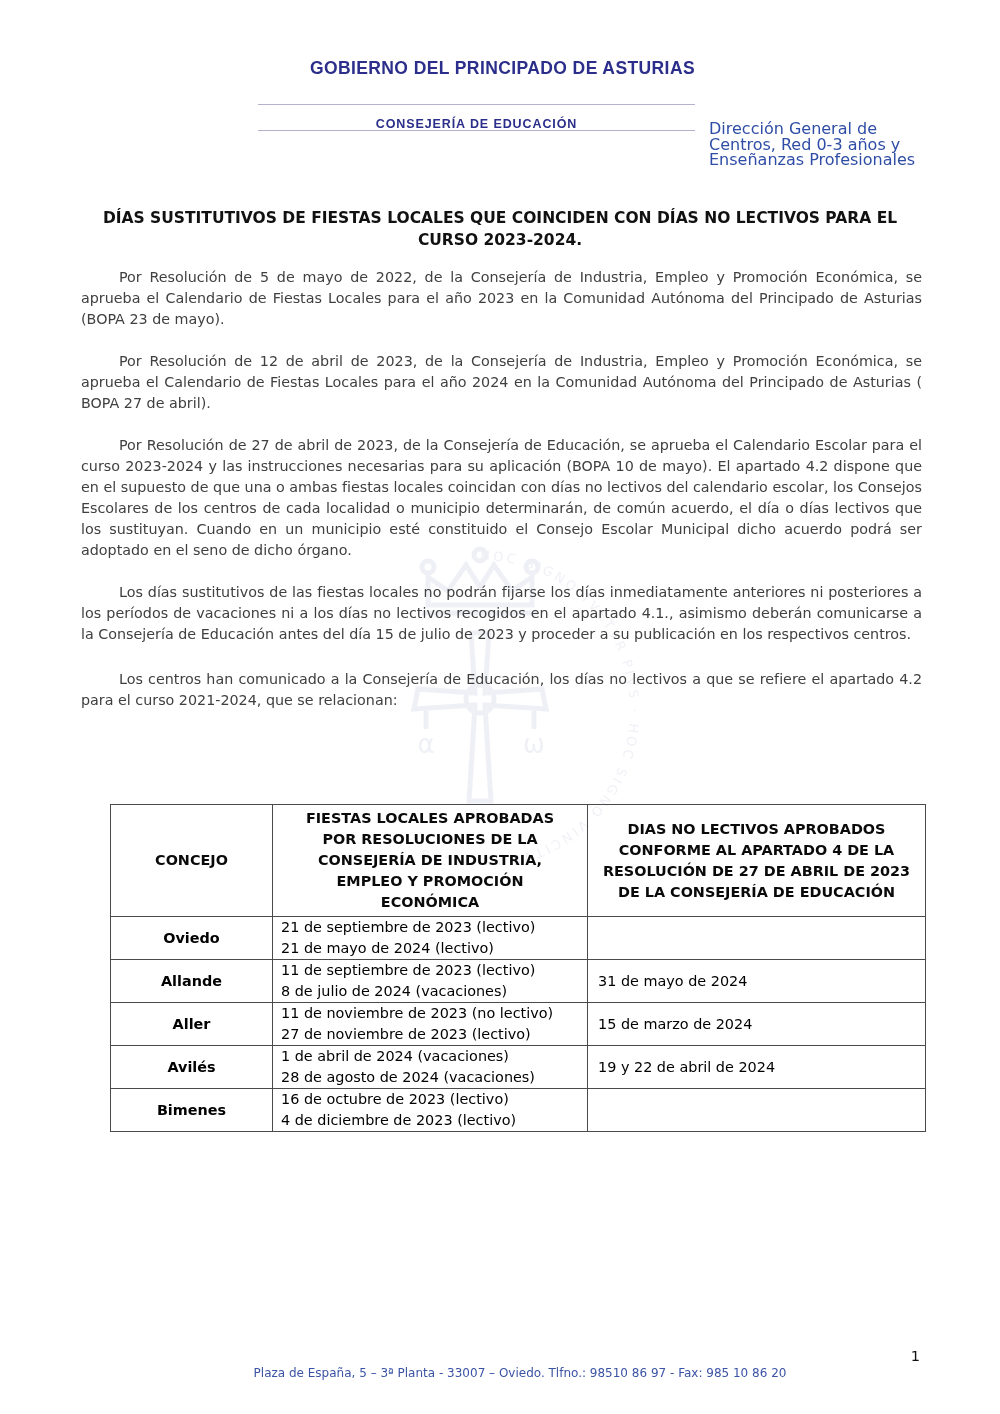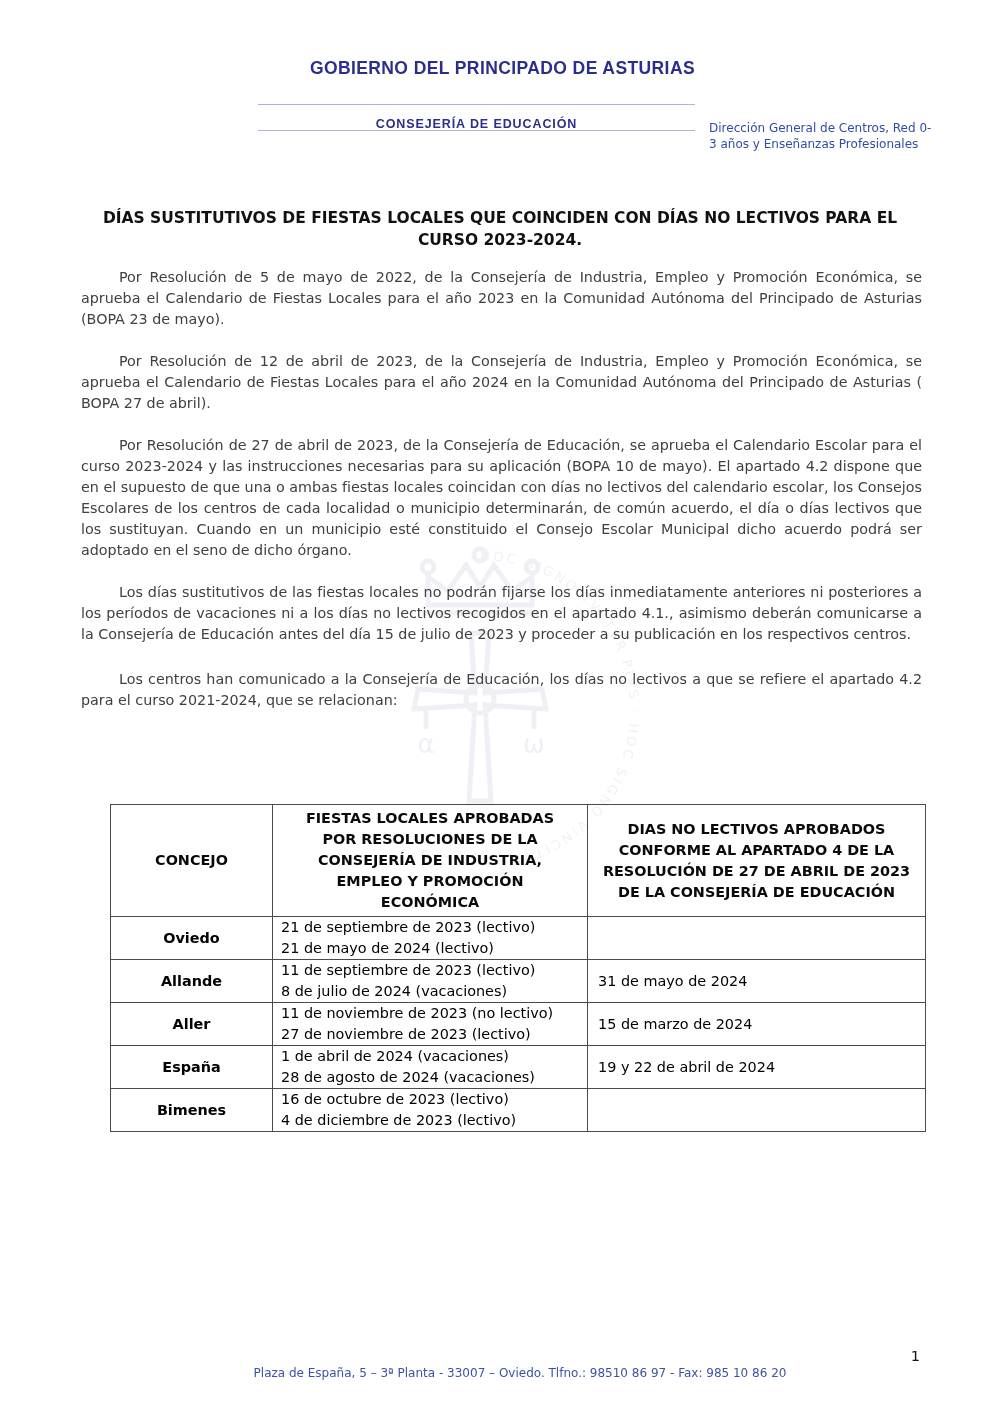--- a/index.html
+++ b/index.html
@@ -55,21 +55,21 @@
     font-weight: 600;
     letter-spacing: 0.9px;
     color: #2b2e8a;
     z-index: 2;
   }
   .direction-block {
     position: absolute;
     left: 709px;
     top: 121px;
     width: 225px;
-    font-size: 12px;
+    font-size: 16px;
     line-height: 15.5px;
     font-weight: 500;
     color: #2f4da6;
     z-index: 2;
   }
 
   
   .doc-title {
     position: absolute;
     left: 80px;
@@ -263,21 +263,21 @@
     </tr>
 
     <tr>
       <td class="concejo-cell">Aller</td>
       <td class="fiestas-cell">11 de noviembre de 2023 (no lectivo)
 27 de noviembre de 2023 (lectivo)</td>
       <td class="dias-cell">15 de marzo de 2024</td>
     </tr>
 
     <tr>
-      <td class="concejo-cell">España</td>
+      <td class="concejo-cell">Avilés</td>
       <td class="fiestas-cell">1 de abril de 2024 (vacaciones)
 28 de agosto de 2024 (vacaciones)</td>
       <td class="dias-cell">19 y 22 de abril de 2024</td>
     </tr>
 
 
     <tr>
       <td class="concejo-cell">Bimenes</td>
       <td class="fiestas-cell">16 de octubre de 2023 (lectivo)
 4 de diciembre de 2023 (lectivo)</td>

